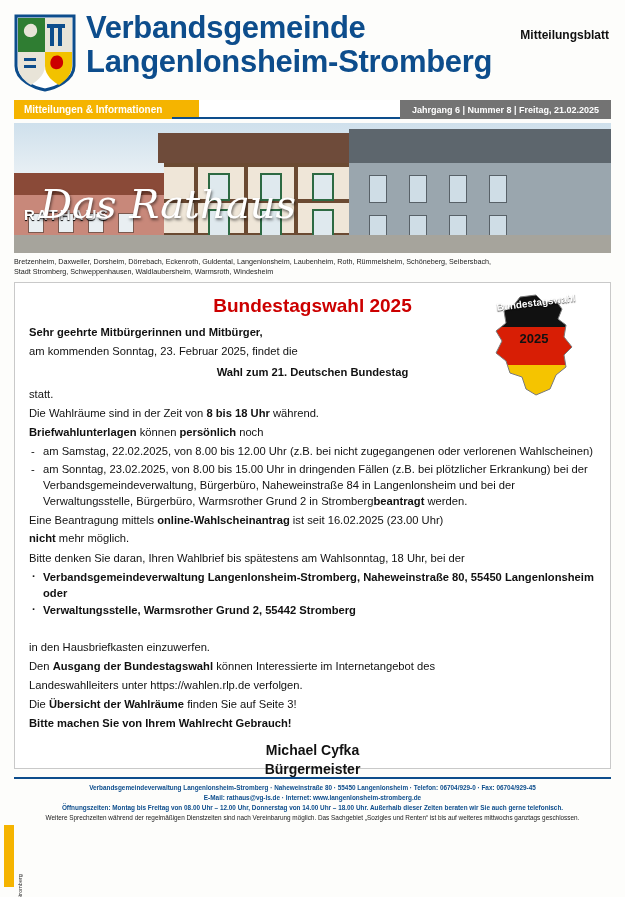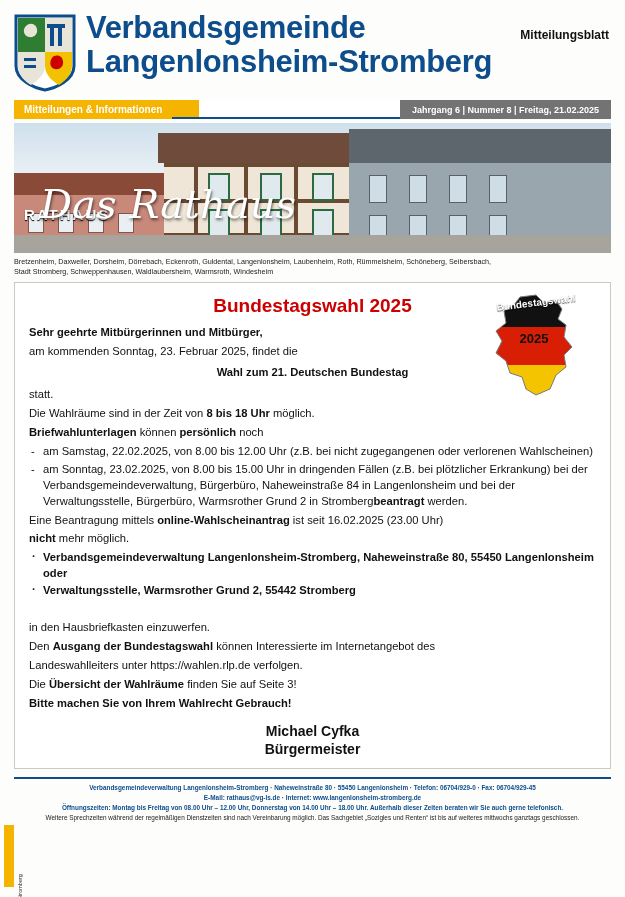--- a/index.html
+++ b/index.html
@@ -396,39 +396,40 @@
     </div>
 
     <div class="art-title">Bundestagswahl 2025</div>
 
     <div class="art-body">
       <p class="b">Sehr geehrte Mitbürgerinnen und Mitbürger,</p>
       <p>am kommenden Sonntag, 23. Februar 2025, findet die</p>
       <p class="b center" style="margin:5px 0 6px 0;">Wahl zum 21. Deutschen Bundestag</p>
       <p>statt.</p>
       <p>
-        <span>Die Wahlräume sind in der Zeit von </span><span class="b">8 bis 18 Uhr</span><span> möglich.</span>
+        <span>Die Wahlräume sind in der Zeit von </span><span class="b">8 bis 18 Uhr</span><span> während.</span>
       </p>
       <p>
         <span class="b">Briefwahlunterlagen</span><span> können </span><span class="b">persönlich</span><span> noch</span>
       </p>
 
       <ul class="dashlist">
         <li>am Samstag, 22.02.2025, von 8.00 bis 12.00 Uhr (z.B. bei nicht zugegangenen oder verlorenen Wahlscheinen)</li>
         <li>
           <span>am Sonntag, 23.02.2025, von 8.00 bis 15.00 Uhr in dringenden Fällen (z.B. bei plötzlicher Erkrankung) bei der Verbandsgemeindeverwaltung, Bürgerbüro, Naheweinstraße 84 in Langenlonsheim und bei der Verwaltungsstelle, Bürgerbüro, Warmsrother Grund 2 in Stromberg</span><span class="b">beantragt</span><span> werden.</span>
         </li>
       </ul>
 
       <p>
         <span>Eine Beantragung mittels </span><span class="b">online-Wahlscheinantrag</span><span> ist seit 16.02.2025 (23.00 Uhr)</span>
       </p>
       <p>
         <span class="b">nicht</span><span> mehr möglich.</span>
       </p>
+      <p style="margin-top:4px;">Bitte denken Sie daran, Ihren Wahlbrief bis spätestens am Wahlsonntag, 18 Uhr, bei der</p>
 
       <ul class="boldlist">
         <li>Verbandsgemeindeverwaltung Langenlonsheim-Stromberg, Naheweinstraße 80, 55450 Langenlonsheim oder</li>
         <li>Verwaltungsstelle, Warmsrother Grund 2, 55442 Stromberg</li>
       </ul>
 
       <p style="margin-top:21px;">in den Hausbriefkasten einzuwerfen.</p>
       <p>
         <span>Den </span><span class="b">Ausgang der Bundestagswahl</span><span> können Interessierte im Internetangebot des</span>
       </p>

